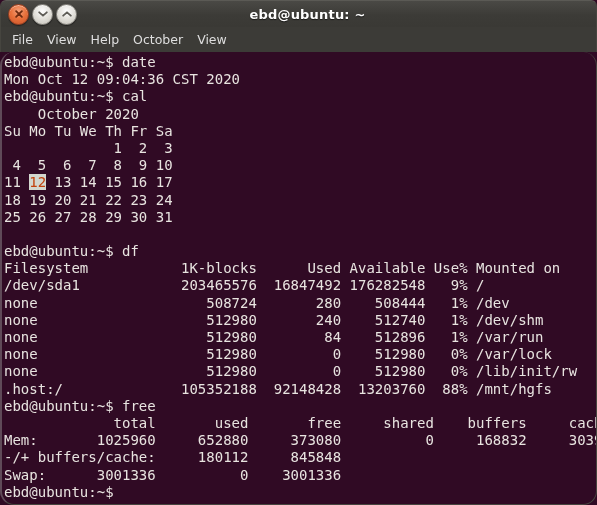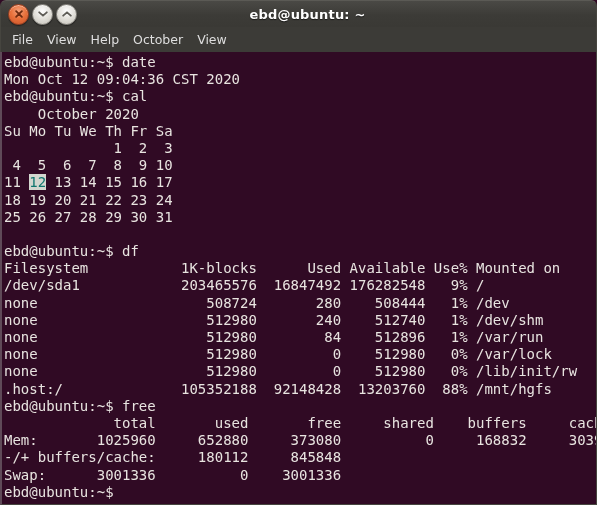--- a/index.html
+++ b/index.html
@@ -97,36 +97,37 @@
   
   #terminal {
     position: relative;
     height: 453px;
     background: #300a24;
     border-left: 2px solid #5f4a58;
     border-right: 1px solid #46453f;
     border-bottom: 1px solid #46453f;
     box-sizing: border-box;
     overflow: hidden;
+    border-radius: 14px;
   }
   #screen {
     position: absolute;
     left: 2px;
     top: 2px;
     font-family: "DejaVu Sans Mono", monospace;
     font-size: 14px;
     line-height: 17.2px;
     color: #e8e4e0;
     white-space: pre;
     letter-spacing: 0px;
   }
   .line { height: 17.2px; }
   .rev {
     background: #d3d7cf;
-    color: #0f766e;
+    color: #c2410c;
   }
 </style>
 </head>
 <body>
 
 <div id="window">
 
   <div id="titlebar">
     <div id="window-controls">
       <span class="wbtn close">

